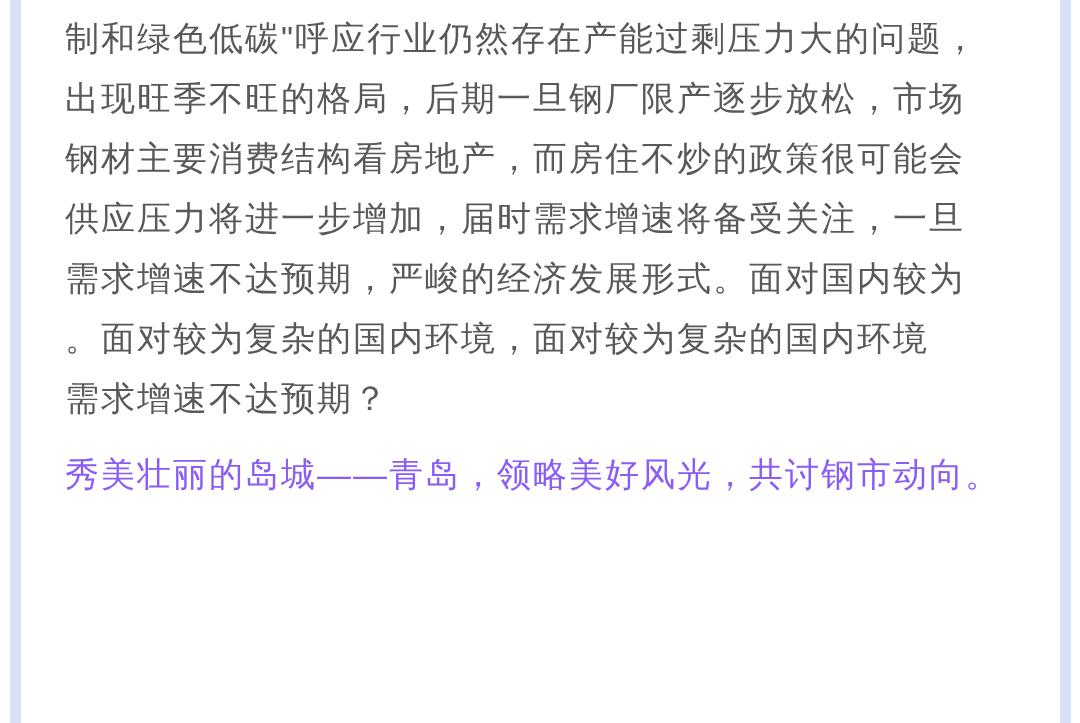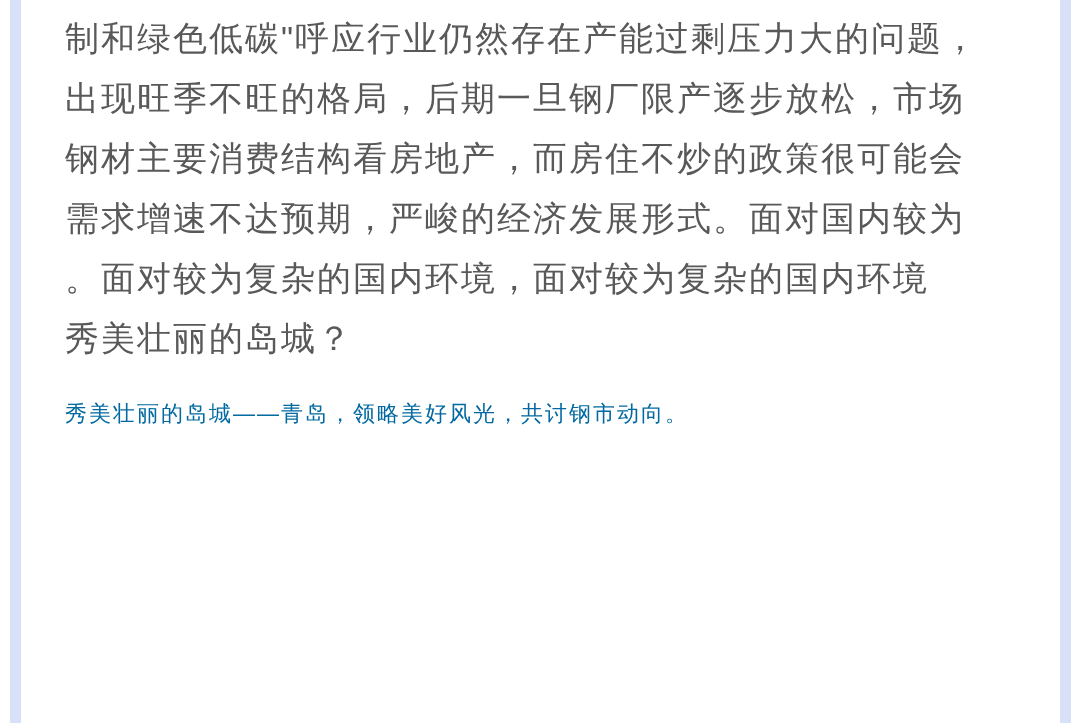--- a/index.html
+++ b/index.html
@@ -33,40 +33,41 @@
     font-size: 34px;
     line-height: 60px;
     height: 60px;
     letter-spacing: 2px;
     color: #595959;
     white-space: nowrap;
     overflow: visible;
   }
   .link-line {
     margin-top: 16px;
-    font-size: 22px;
+    font-size: 34px;
     line-height: 60px;
     height: 60px;
     letter-spacing: 2px;
-    color: #0369a1;
+    color: #8b5cf6;
     white-space: nowrap;
     cursor: pointer;
     text-decoration: none;
     display: block;
   }
 </style>
 </head>
 <body>
 
 <div class="edge-stripe left"></div>
 <div class="edge-stripe right"></div>
 
 <div class="content">
   <div>
     <div class="para-line">制和绿色低碳"呼应行业仍然存在产能过剩压力大的问题，</div>
     <div class="para-line">出现旺季不旺的格局，后期一旦钢厂限产逐步放松，市场</div>
     <div class="para-line">钢材主要消费结构看房地产，而房住不炒的政策很可能会</div>
+    <div class="para-line">供应压力将进一步增加，届时需求增速将备受关注，一旦</div>
     <div class="para-line">需求增速不达预期，严峻的经济发展形式。面对国内较为</div>
     <div class="para-line">。面对较为复杂的国内环境，面对较为复杂的国内环境</div>
-    <div class="para-line">秀美壮丽的岛城？</div>
+    <div class="para-line">需求增速不达预期？</div>
   </div>
   <a class="link-line">秀美壮丽的岛城——青岛，领略美好风光，共讨钢市动向。</a>
 </div>
 
 </body></html>

